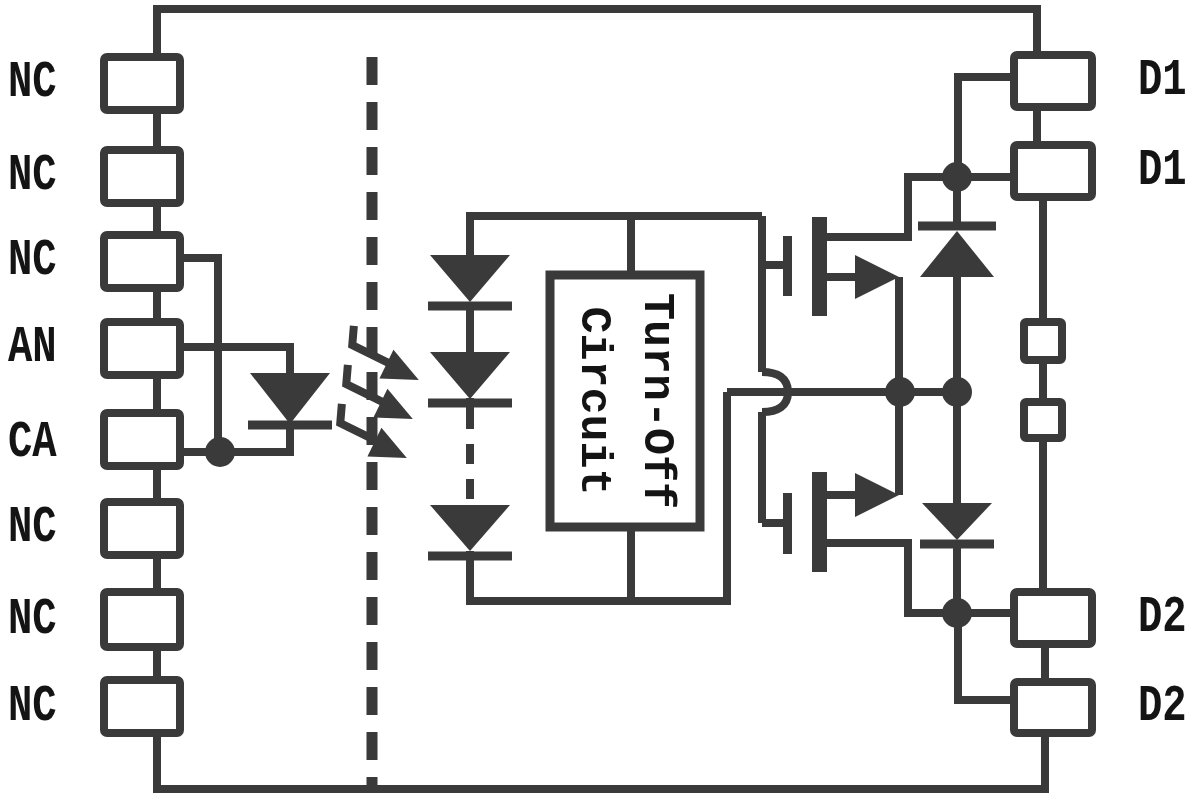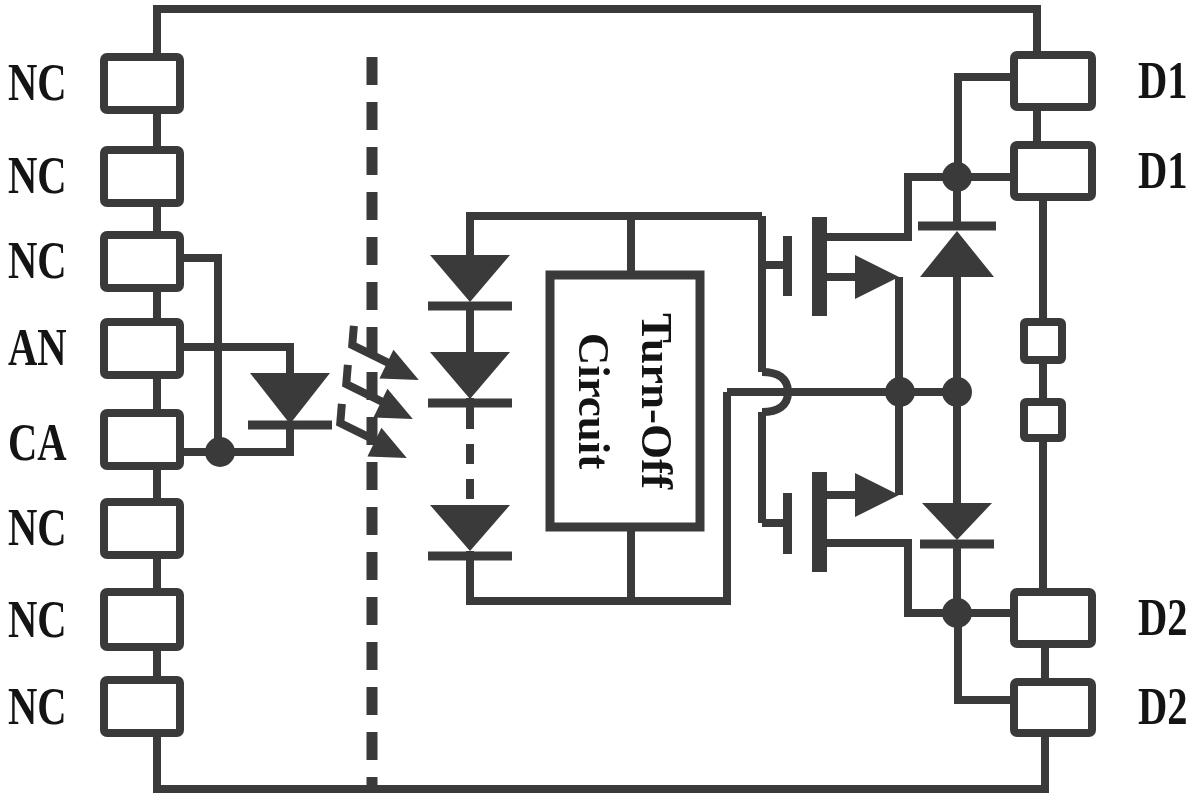--- a/index.html
+++ b/index.html
@@ -1,17 +1,17 @@
 <!DOCTYPE html>
 <html><head>
 <meta charset="utf-8">
 <style>
   html,body{margin:0;padding:0;background:#ffffff;}
   #stage{position:relative;width:1200px;height:801px;background:#ffffff;overflow:hidden;
-         font-family:Liberation Serif, serif;border-radius:27px;}
+         font-family:Liberation Mono, monospace;border-radius:27px;}
   #schem{position:absolute;left:0;top:0;}
 
   .wire{stroke:#3a3a3a;stroke-width:8;fill:none;stroke-linejoin:miter;stroke-linecap:butt;}
   .bar{stroke:#3a3a3a;stroke-width:9;fill:none;stroke-linecap:butt;}
   .pin{fill:#ffffff;stroke:#3a3a3a;stroke-width:8;}
   .box{fill:#ffffff;stroke:#3a3a3a;stroke-width:9;}
   .solid{fill:#3a3a3a;stroke:none;}
   .dash-barrier{stroke:#3a3a3a;stroke-width:11;fill:none;stroke-dasharray:28 17;}
   .dash-short{stroke:#3a3a3a;stroke-width:8;fill:none;stroke-dasharray:20 15;}
 

